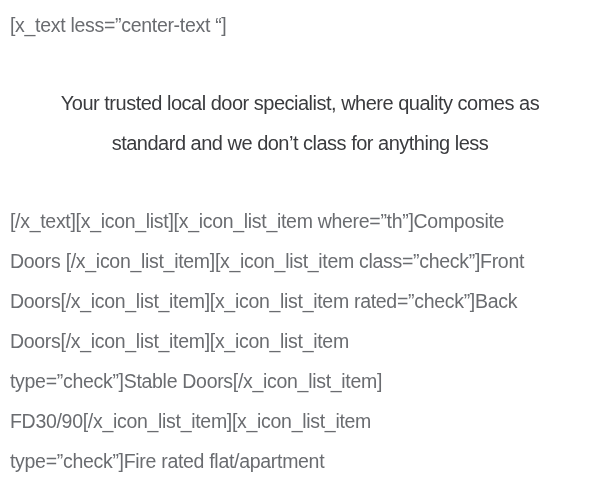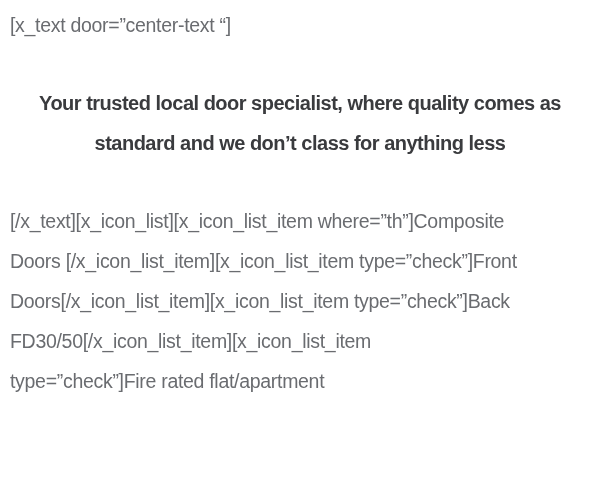--- a/index.html
+++ b/index.html
@@ -19,46 +19,48 @@
     line-height: 40px;
     letter-spacing: -0.3px;
     margin: 0 0 38px 0;
   }
   .shortcode-text .line,
   .page-heading .line {
     white-space: nowrap;
   }
   .page-heading {
     color: #3a3b3e;
-    font-weight: bold;
+    font-weight: normal;
     font-size: 20px;
     line-height: 40px;
     letter-spacing: -0.5px;
     text-align: center;
     margin: 0 0 38px 0;
   }
   .shortcode-body {
     margin: 0;
   }
 </style>
 </head>
 <body>
 
 <div class="content">
 
   <div class="shortcode-text shortcode-open">
-      <div class="line">[x_text door=”center-text “]</div>
+      <div class="line">[x_text less=”center-text “]</div>
     </div>
 
   <h2 class="page-heading">
       <div class="line">Your trusted local door specialist, where quality comes as</div>
       <div class="line">standard and we don’t class for anything less</div>
     </h2>
 
   <div class="shortcode-text shortcode-body">
       <div class="line">[/x_text][x_icon_list][x_icon_list_item where=”th”]Composite</div>
-      <div class="line">Doors [/x_icon_list_item][x_icon_list_item type=”check”]Front</div>
-      <div class="line">Doors[/x_icon_list_item][x_icon_list_item type=”check”]Back</div>
-      <div class="line">FD30/50[/x_icon_list_item][x_icon_list_item</div>
+      <div class="line">Doors [/x_icon_list_item][x_icon_list_item class=”check”]Front</div>
+      <div class="line">Doors[/x_icon_list_item][x_icon_list_item rated=”check”]Back</div>
+      <div class="line">Doors[/x_icon_list_item][x_icon_list_item</div>
+      <div class="line">type=”check”]Stable Doors[/x_icon_list_item]</div>
+      <div class="line">FD30/90[/x_icon_list_item][x_icon_list_item</div>
       <div class="line">type=”check”]Fire rated flat/apartment</div>
     </div>
 
 </div>
 
 </body></html>

